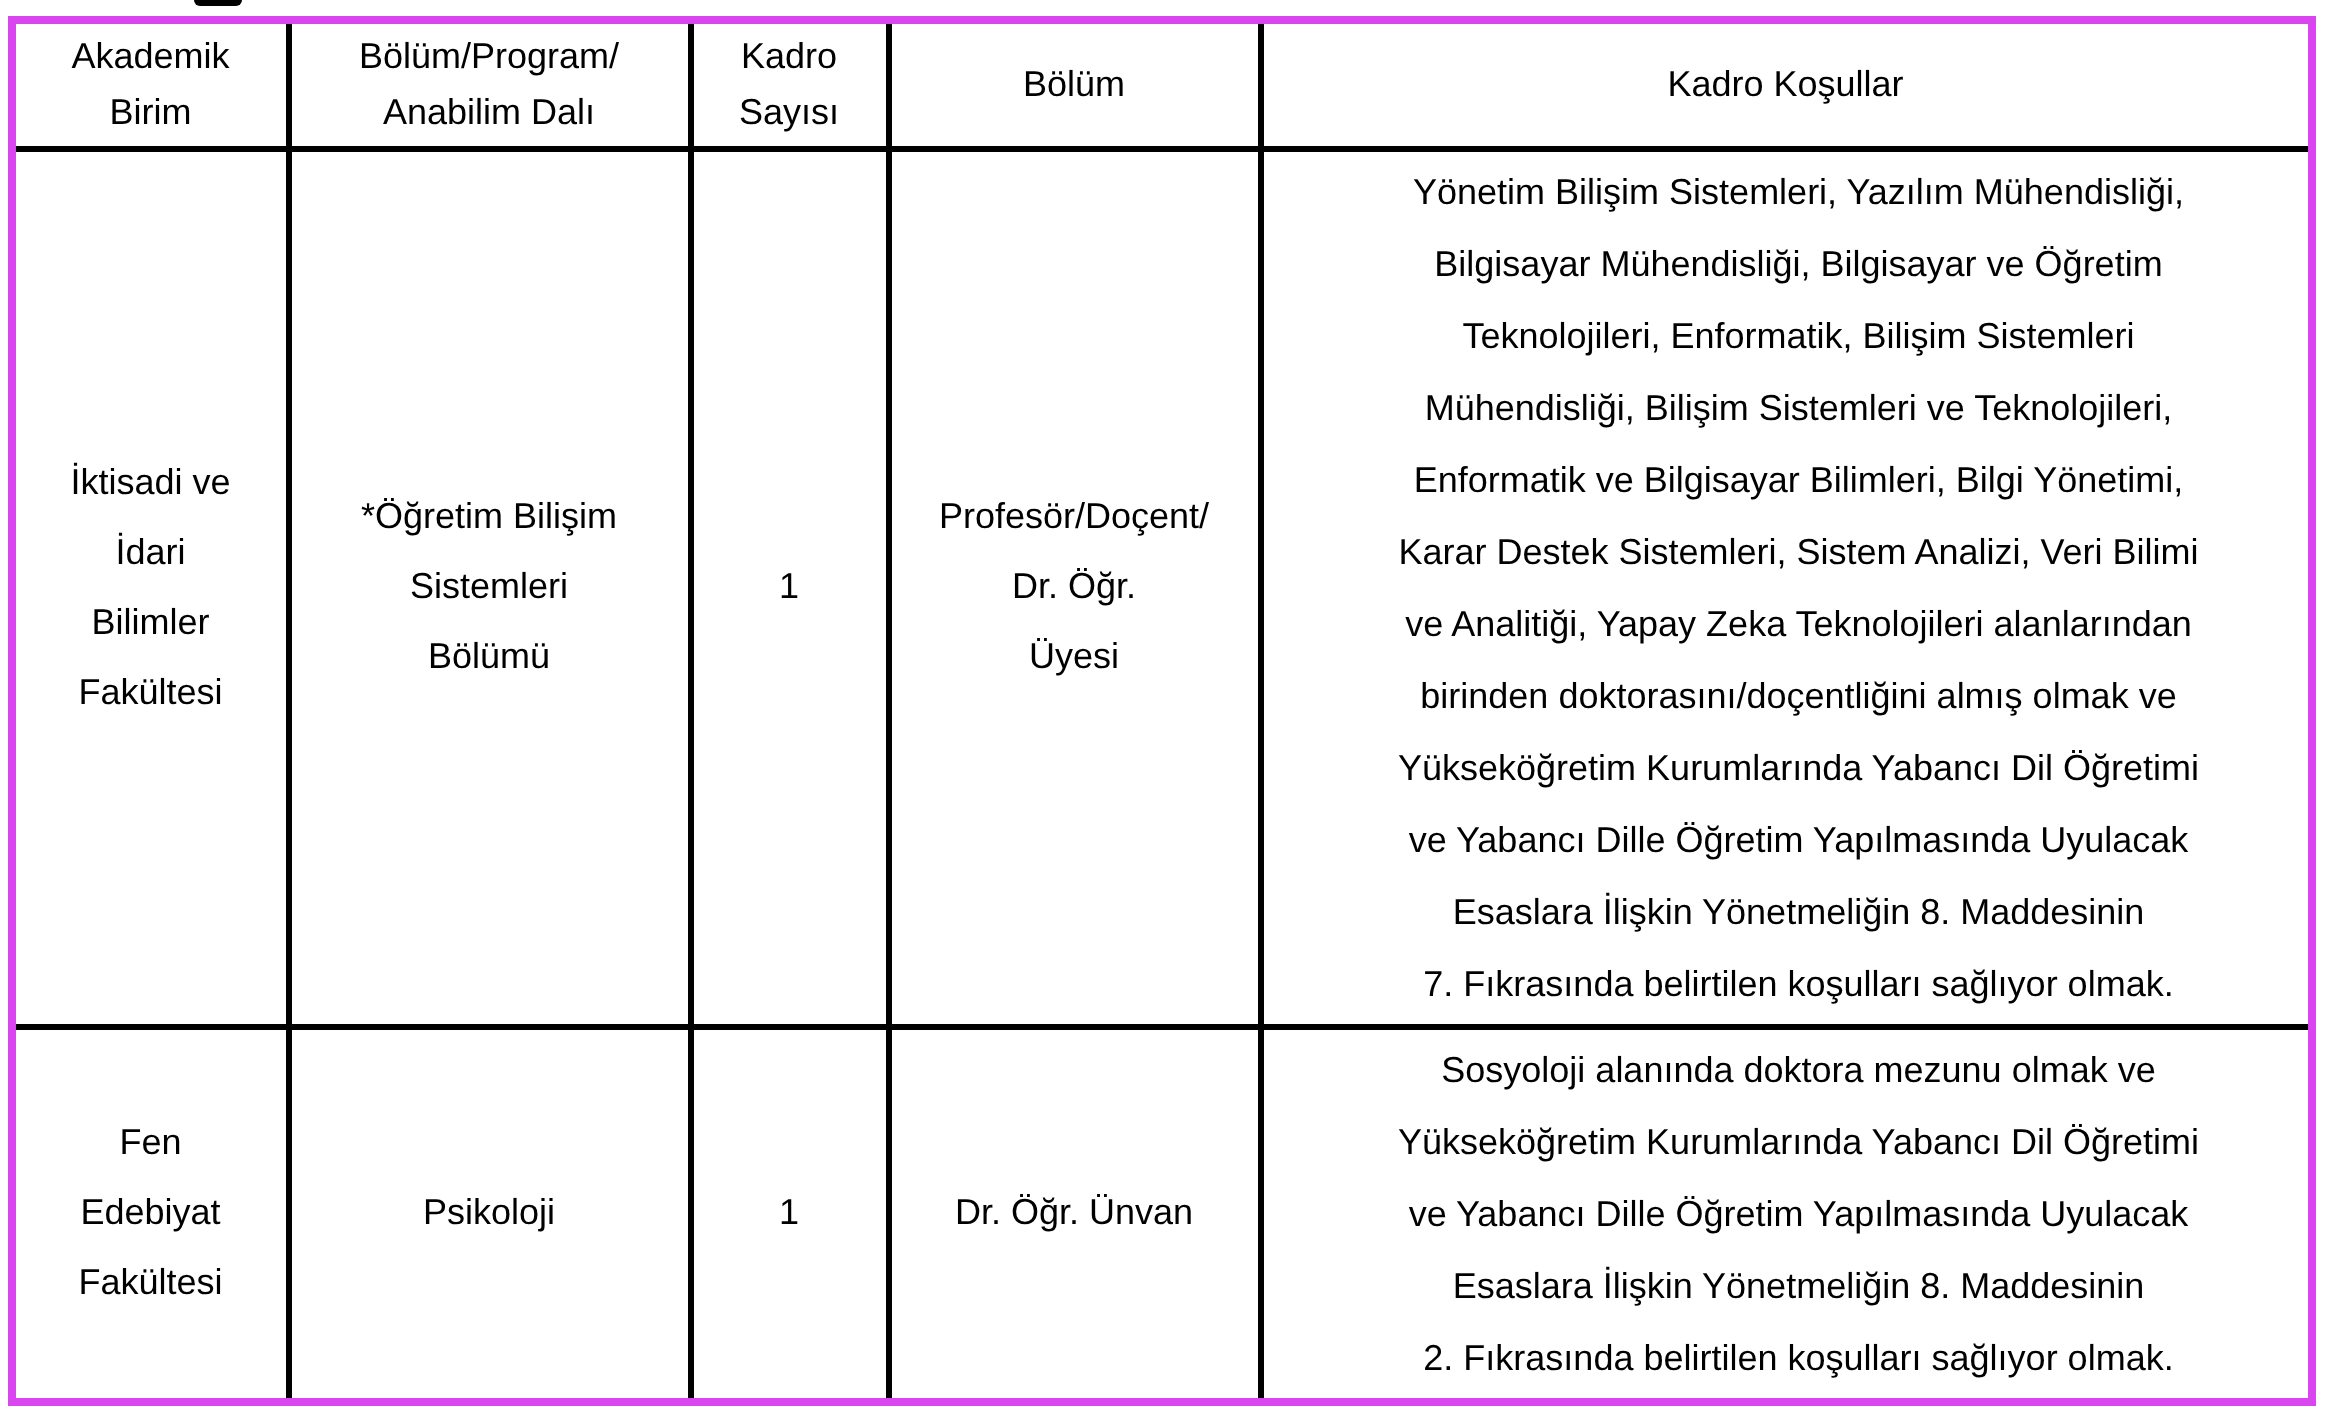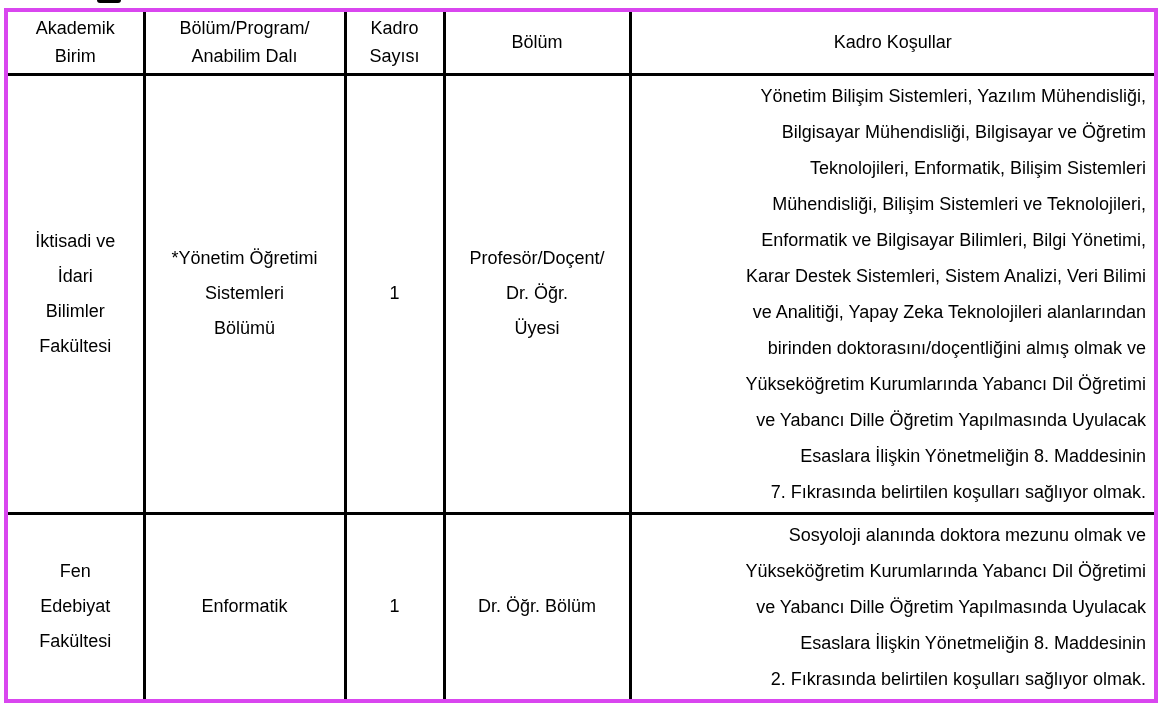--- a/index.html
+++ b/index.html
@@ -55,21 +55,21 @@
   
   tr.row-1 { height: 438px; }
   tr.row-2 { height: 180px; }
   td.c {
     text-align: center;
     vertical-align: middle;
     line-height: 35px;
     padding: 2px 4px;
   }
   td.k {
-    text-align: right;
+    text-align: center;
     vertical-align: top;
     line-height: 36px;
     padding: 2px 8px 2px 21px;
   }
 </style>
 </head>
 <body>
 
 <div class="page">
 
@@ -94,21 +94,21 @@
         <th>Bölüm</th>
         <th>Kadro Koşullar</th>
       </tr>
     </thead>
     <tbody>
       <tr class="row-1">
         <td class="c">İktisadi ve
 İdari
 Bilimler
 Fakültesi</td>
-        <td class="c">*Yönetim Öğretimi
+        <td class="c">*Öğretim Bilişim
 Sistemleri
 Bölümü</td>
         <td class="c">1</td>
         <td class="c">Profesör/Doçent/
 Dr. Öğr.
 Üyesi</td>
         <td class="k">Yönetim Bilişim Sistemleri, Yazılım Mühendisliği,
 Bilgisayar Mühendisliği, Bilgisayar ve Öğretim
 Teknolojileri, Enformatik, Bilişim Sistemleri
 Mühendisliği, Bilişim Sistemleri ve Teknolojileri,
@@ -118,23 +118,23 @@
 birinden doktorasını/doçentliğini almış olmak ve
 Yükseköğretim Kurumlarında Yabancı Dil Öğretimi
 ve Yabancı Dille Öğretim Yapılmasında Uyulacak
 Esaslara İlişkin Yönetmeliğin 8. Maddesinin
 7. Fıkrasında belirtilen koşulları sağlıyor olmak.</td>
       </tr>
       <tr class="row-2">
         <td class="c">Fen
 Edebiyat
 Fakültesi</td>
-        <td class="c">Enformatik</td>
+        <td class="c">Psikoloji</td>
         <td class="c">1</td>
-        <td class="c">Dr. Öğr. Bölüm</td>
+        <td class="c">Dr. Öğr. Ünvan</td>
         <td class="k">Sosyoloji alanında doktora mezunu olmak ve
 Yükseköğretim Kurumlarında Yabancı Dil Öğretimi
 ve Yabancı Dille Öğretim Yapılmasında Uyulacak
 Esaslara İlişkin Yönetmeliğin 8. Maddesinin
 2. Fıkrasında belirtilen koşulları sağlıyor olmak.</td>
       </tr>
     </tbody>
   </table>
 
 </div>

